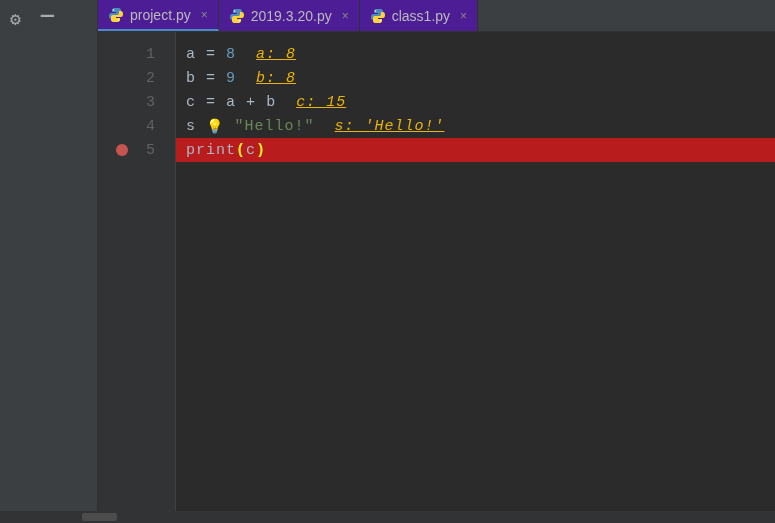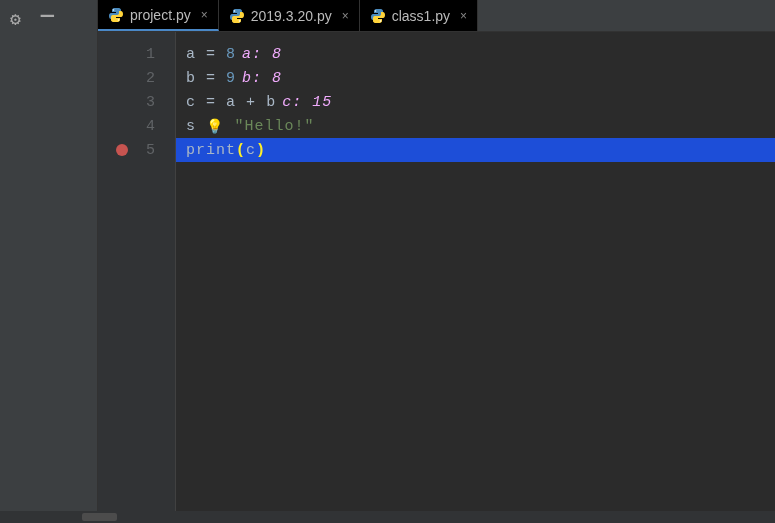--- a/index.html
+++ b/index.html
@@ -47,30 +47,30 @@
       height: 32px;
       background: #3c3f41;
       border-bottom: 1px solid #323232;
       display: flex;
       align-items: stretch;
     }
     .tab {
       display: flex;
       align-items: center;
       padding: 0 10px;
-      background: #000000;
+      background: #4c1d95;
       border-right: 1px solid #323232;
       cursor: pointer;
       color: #bbb;
       font-size: 14px;
       font-family: -apple-system, sans-serif;
       position: relative;
     }
     .tab.active {
-      background: #000000;
+      background: #4c1d95;
       border-bottom: 2px solid #4a88c7;
     }
     .py-icon {
       width: 16px;
       height: 16px;
       margin-right: 6px;
       position: relative;
     }
     .tab-close {
       margin-left: 10px;
@@ -115,29 +115,29 @@
     .code-line {
       height: 24px;
       display: flex;
       align-items: center;
       padding-left: 10px;
       font-size: 15px;
       letter-spacing: 1px;
       position: relative;
     }
     .code-line.highlighted {
-      background: #1d4ed8;
+      background: #b91c1c;
     }
     .var { color: #a9b7c6; }
     .op { color: #a9b7c6; }
     .num { color: #6897bb; }
     .str { color: #6a8759; }
     .func { color: #a9b7c6; }
     .paren-hl { color: #ffef28; font-weight: bold; }
-    .hint { color: #f0abfc; font-style: italic; margin-left: 6px; }
+    .hint { color: #eab308; font-style: italic; margin-left: 20px; text-decoration: underline; }
     .bulb {
       color: #ffc66d;
       font-size: 14px;
       display: inline-block;
       vertical-align: middle;
     }
     .scrollbar-bottom {
       position: absolute;
       bottom: 0;
       left: 0;
@@ -252,20 +252,21 @@
           <span class="ws">&nbsp;</span>
           <span class="var">b</span>
           <span class="hint">c: 15</span>
       </div>
       <div class="code-line">
         <span class="var">s</span>
           <span class="ws">&nbsp;</span>
           <span class="bulb">💡</span>
           <span class="ws">&nbsp;</span>
           <span class="str">"Hello!"</span>
+          <span class="hint">s: 'Hello!'</span>
       </div>
       <div class="code-line highlighted">
         <span class="func">print</span>
           <span class="paren-hl">(</span>
           <span class="var">c</span>
           <span class="paren-hl">)</span>
       </div>
     </div>
   </div>
 

